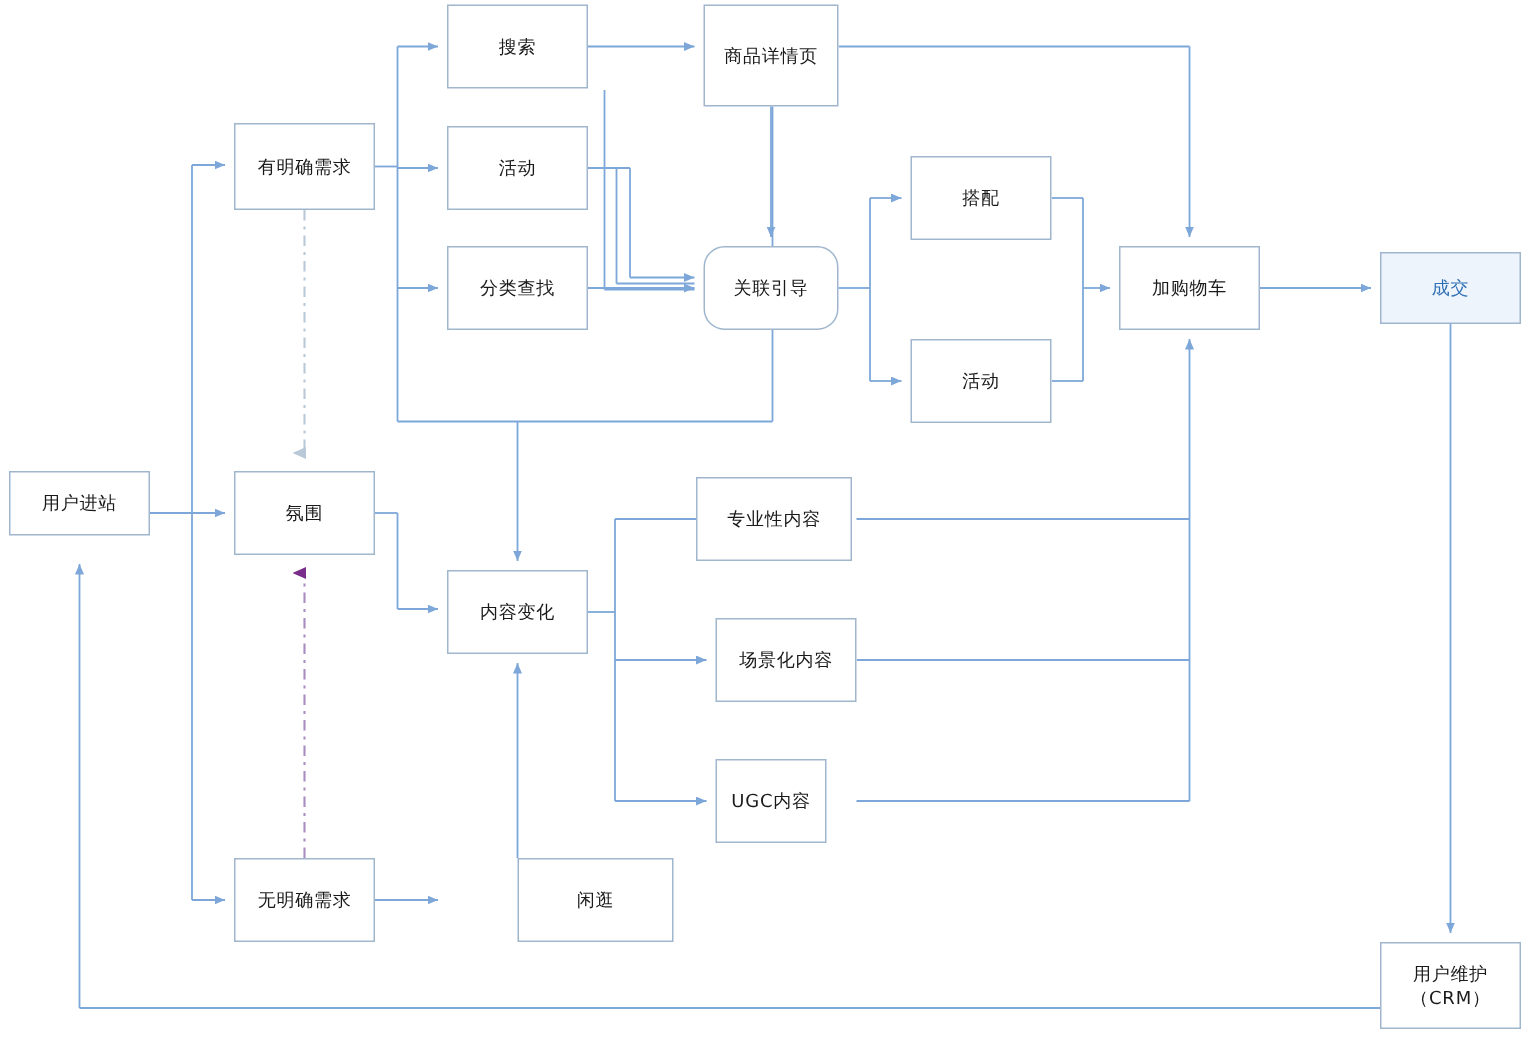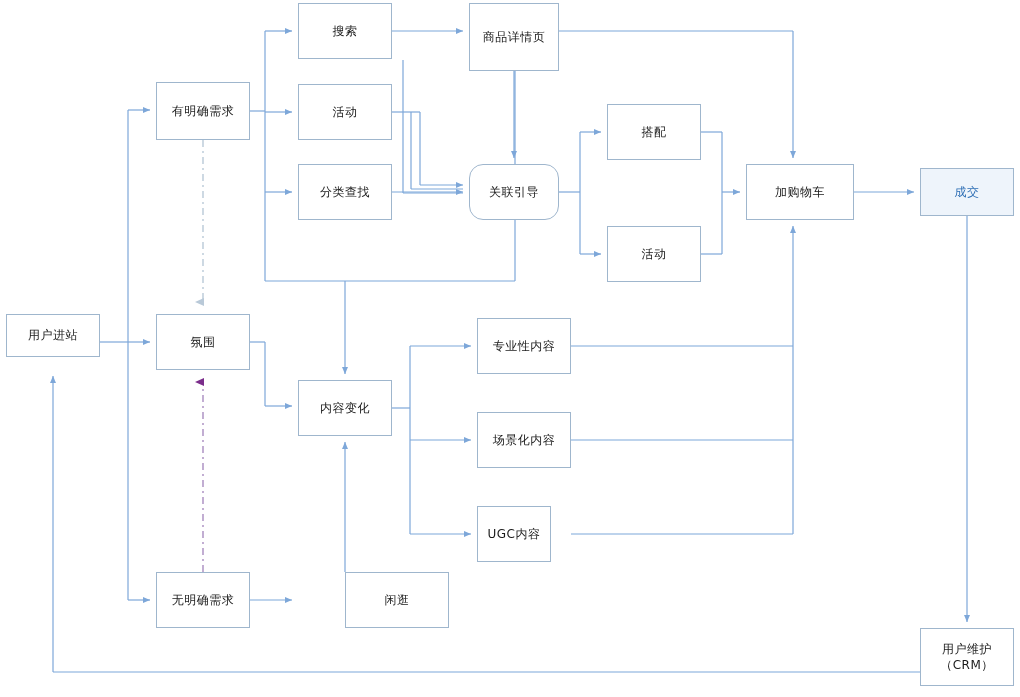--- a/index.html
+++ b/index.html
@@ -175,38 +175,38 @@
   <div class="node" style="left:298px;top:572px; width:104px;  height:56px;margin-left:47px;">
       <span class="label">闲逛</span>
     </div>
 
   <div class="node" style="left:469px;top:3px;   width:90px;  height:68px;">
       <span class="label">商品详情页</span>
     </div>
   <div class="node" style="left:469px;top:164px; width:90px;  height:56px;border-radius:14px;">
       <span class="label">关联引导</span>
     </div>
-  <div class="node" style="left:477px;top:318px; width:94px;  height:56px;">
+  <div class="node" style="left:464px;top:318px; width:104px;  height:56px;">
       <span class="label">专业性内容</span>
     </div>
   <div class="node" style="left:477px;top:412px; width:94px;  height:56px;">
       <span class="label">场景化内容</span>
     </div>
   <div class="node" style="left:477px;top:506px; width:74px;  height:56px;">
       <span class="label">UGC内容</span>
     </div>
 
   <div class="node" style="left:607px;top:104px; width:94px;  height:56px;">
       <span class="label">搭配</span>
     </div>
   <div class="node" style="left:607px;top:226px; width:94px;  height:56px;">
       <span class="label">活动</span>
     </div>
 
-  <div class="node" style="left:746px;top:164px; width:108px;  height:56px;">
+  <div class="node" style="left:746px;top:164px; width:94px;  height:56px;">
       <span class="label">加购物车</span>
     </div>
   <div class="node accent" style="left:920px;top:168px; width:94px; height:48px;">
       <span class="label">成交</span>
     </div>
   <div class="node" style="left:920px;top:628px; width:94px;  height:58px;">
       <span class="label">用户维护
 （CRM）</span>
     </div>
 

